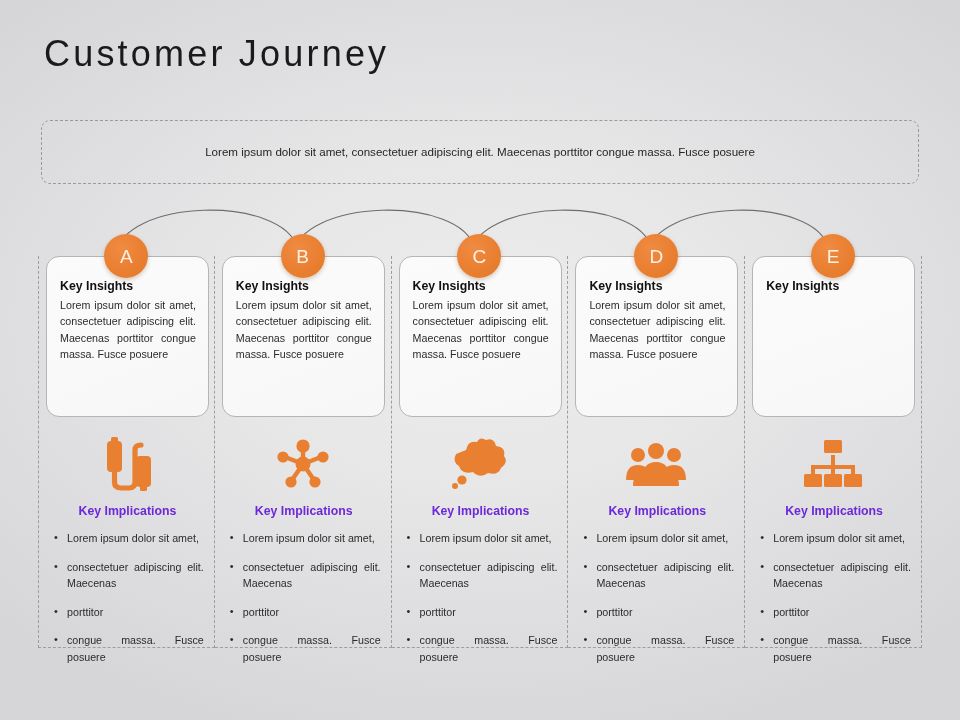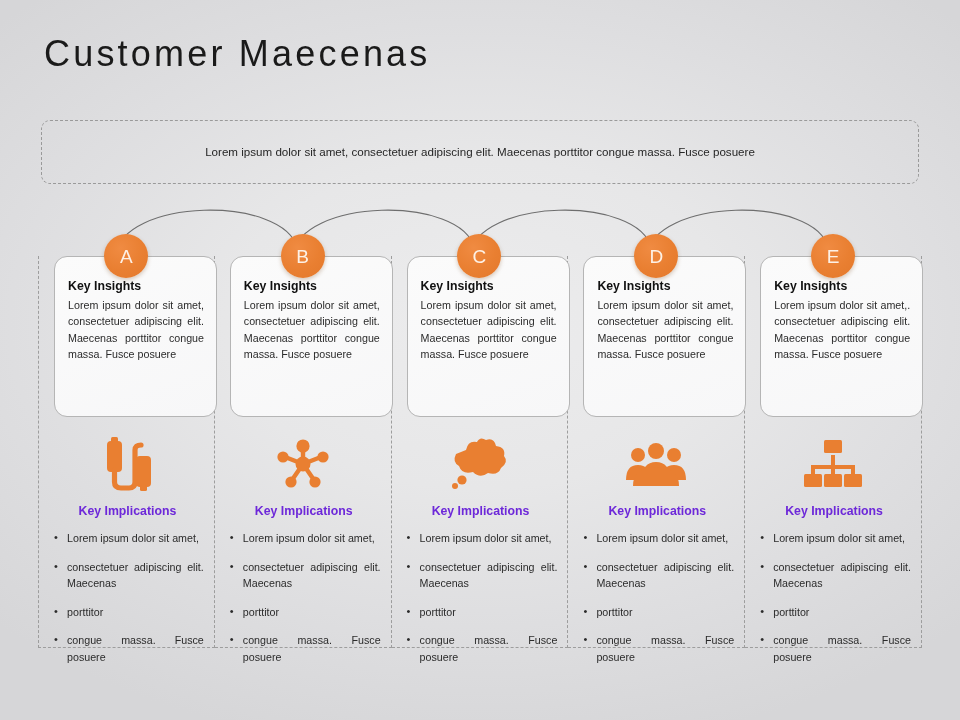--- a/index.html
+++ b/index.html
@@ -117,21 +117,20 @@
   .insight-card {
     position: absolute;
     top: 0;
     left: 7px;
     width: 163px;
     height: 161px;
     background: linear-gradient(160deg, #fbfbfb 0%, #f7f7f8 100%);
     border: 1px solid #b5b5b5;
     border-radius: 13px;
     padding: 22px 11px 4px 11px;
-    margin-left: 8px;
   }
   .insight-title {
     font-size: 12.3px;
     font-weight: bold;
     color: #111;
     margin-bottom: 4px;
     padding-left: 2px;
   }
   .insight-body {
     font-size: 10.7px;
@@ -188,21 +187,21 @@
     top: -1px;
     font-size: 11px;
     color: #2b2b2b;
   }
 </style>
 </head>
 <body>
 
 <div class="slide">
 
-  <div class="title">Customer Maecenas</div>
+  <div class="title">Customer Journey</div>
 
   <div class="intro-box">
     <div class="intro-text">Lorem ipsum dolor sit amet, consectetuer adipiscing elit. Maecenas porttitor congue massa. Fusce posuere</div>
   </div>
 
   <svg class="arrows" viewBox="0 0 960 720">
     <defs>
       <marker id="ah" markerWidth="7" markerHeight="7" refX="3.4" refY="3" orient="auto">
         <path d="M0,0 L7,3 L0,6 L1.6,3 Z" fill="#6e6e6e"></path>
       </marker>
@@ -344,21 +343,20 @@
         </ul>
       </div>
     </div>
 
     <div class="column">
       <div class="stage-circle">
         <span class="stage-letter">E</span>
       </div>
       <div class="insight-card">
         <div class="insight-title">Key Insights</div>
-        <div class="insight-body">Lorem ipsum dolor sit amet,. consectetuer adipiscing elit. Maecenas porttitor congue massa. Fusce posuere</div>
       </div>
       <div class="icon-wrap">
         <svg width="66" height="56" viewBox="0 0 66 56">
           <g stroke="#e97f31" stroke-width="4" fill="none">
             <line x1="33" y1="19" x2="33" y2="31"></line>
             <path d="M13 38 L13 31 L53 31 L53 38"></path>
             <line x1="33" y1="31" x2="33" y2="38"></line>
           </g>
           <g fill="#e97f31">
             <rect x="24" y="4" width="18" height="13" rx="1.5"></rect>

